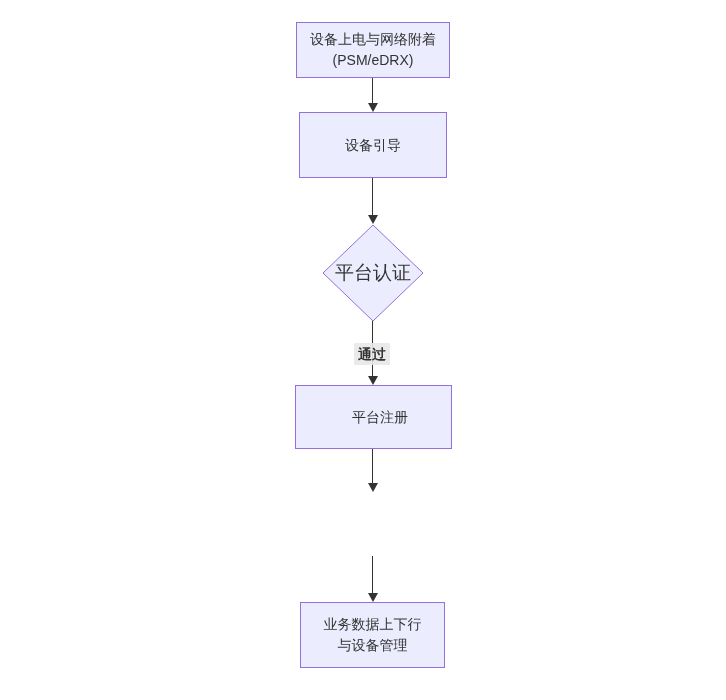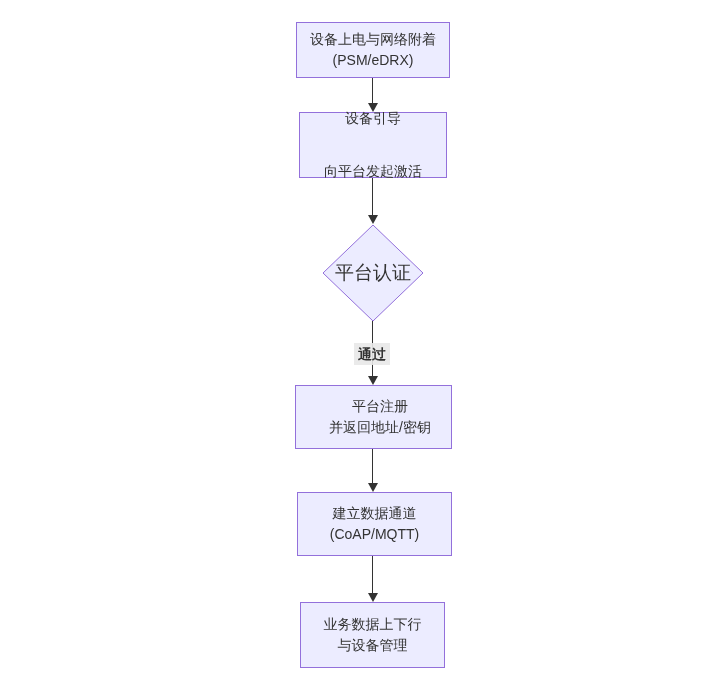--- a/index.html
+++ b/index.html
@@ -96,49 +96,43 @@
   <div class="rect-node n-power">
     <span>设备上电与网络附着</span>
     <span>(PSM/eDRX)</span>
   </div>
 
   <div class="edge-line e1"></div>
   <div class="arrowhead a1"></div>
 
   <div class="rect-node n-boot">
     <span>设备引导</span>
-    <span>向平台发起激活</span>
   </div>
 
   <div class="edge-line e2"></div>
   <div class="arrowhead a2"></div>
 
   <div class="diamond-node">
     <svg width="102" height="98" viewBox="0 0 102 98">
       <polygon points="51,1 101,49 51,97 1,49"></polygon>
     </svg>
     <div class="diamond-label">平台认证</div>
   </div>
 
   <div class="edge-line e3"></div>
   <div class="edge-label">通过</div>
   <div class="arrowhead a3"></div>
 
   <div class="rect-node n-register">
     <span>平台注册</span>
-    <span>并返回地址/密钥</span>
   </div>
 
   <div class="edge-line e4"></div>
   <div class="arrowhead a4"></div>
 
-  <div class="rect-node n-channel">
-    <span>建立数据通道</span>
-    <span>(CoAP/MQTT)</span>
-  </div>
 
   <div class="edge-line e5"></div>
   <div class="arrowhead a5"></div>
 
   <div class="rect-node n-business">
     <span>业务数据上下行</span>
     <span>与设备管理</span>
   </div>
 
 </div>

